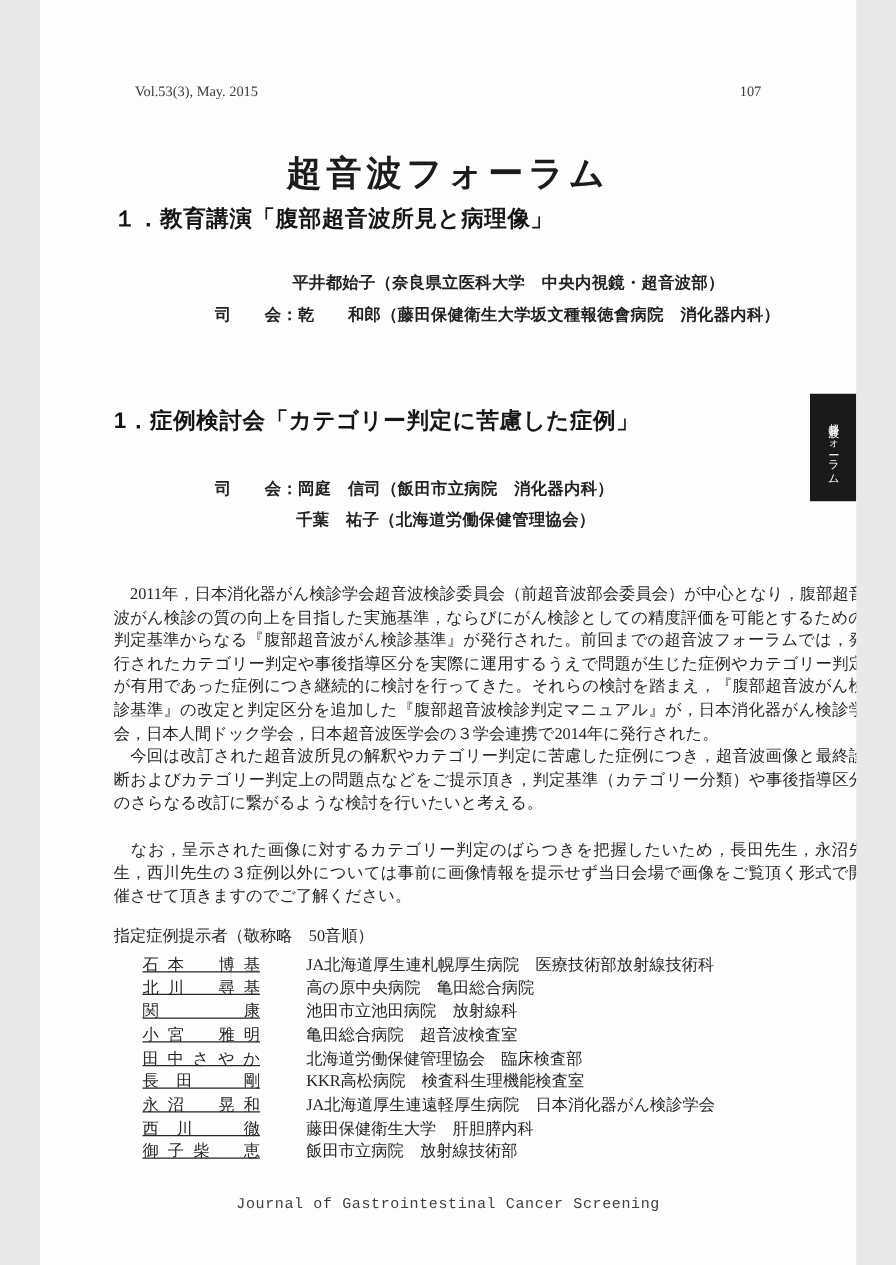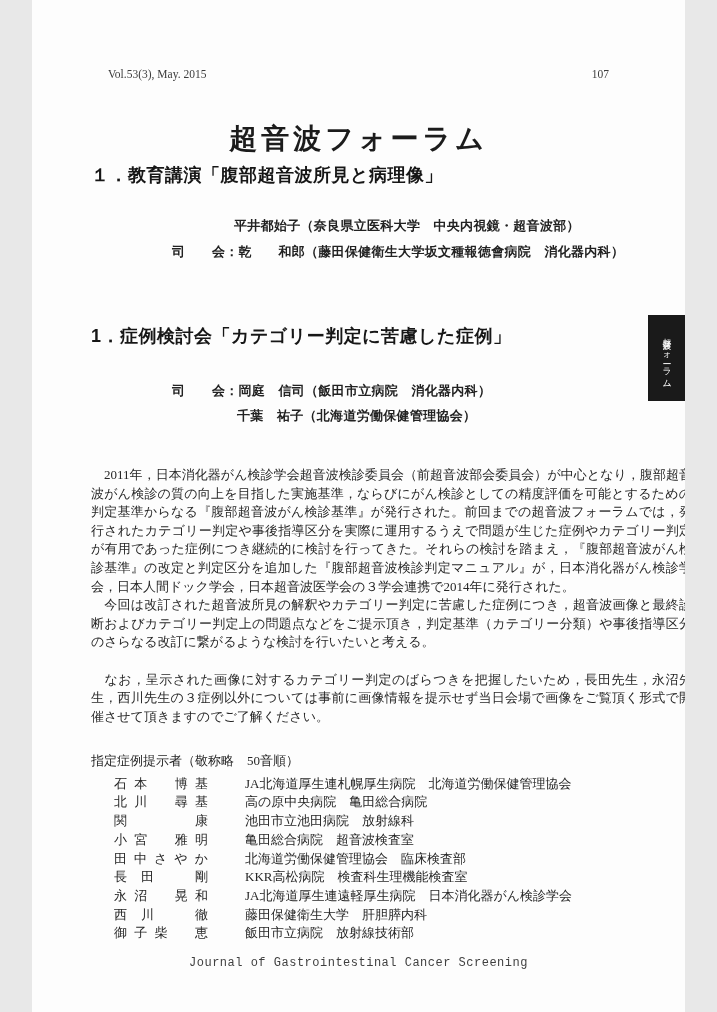--- a/index.html
+++ b/index.html
@@ -62,25 +62,25 @@
     font-size:13px;line-height:18.6px;text-align:justify;
     color:#262626;
   }
   .body-text p{margin:0;}
   .body-text p.gap-before{margin-top:18.6px;}
   
   .presenters{
     position:absolute;top:740px;left:59px;width:601px;
     font-size:13px;line-height:18.7px;color:#262626;
   }
-  .presenters-heading{margin:12px 0 4px 0;}
+  .presenters-heading{margin:0 0 4px 0;}
   .presenter-row{display:flex;white-space:nowrap;padding-left:23px;}
   .presenter-name{
     display:inline-block;width:94px;
-    text-align:justify;text-align-last:justify;
+    text-align:justify;text-align-last:justify;text-decoration:underline;
   }
   .presenter-affiliation{margin-left:37px;}
   
   .page-footer{
     position:absolute;top:956px;left:0;right:0;
     text-align:center;font-size:12px;color:#3f3f3f;
     font-family:Liberation Mono, monospace;
     letter-spacing:0.5px;
   }
 </style>
@@ -111,21 +111,21 @@
   <div class="body-text">
     <p>　2011年，日本消化器がん検診学会超音波検診委員会（前超音波部会委員会）が中心となり，腹部超音波がん検診の質の向上を目指した実施基準，ならびにがん検診としての精度評価を可能とするための判定基準からなる『腹部超音波がん検診基準』が発行された。前回までの超音波フォーラムでは，発行されたカテゴリー判定や事後指導区分を実際に運用するうえで問題が生じた症例やカテゴリー判定が有用であった症例につき継続的に検討を行ってきた。それらの検討を踏まえ，『腹部超音波がん検診基準』の改定と判定区分を追加した『腹部超音波検診判定マニュアル』が，日本消化器がん検診学会，日本人間ドック学会，日本超音波医学会の３学会連携で2014年に発行された。</p>
     <p>　今回は改訂された超音波所見の解釈やカテゴリー判定に苦慮した症例につき，超音波画像と最終診断およびカテゴリー判定上の問題点などをご提示頂き，判定基準（カテゴリー分類）や事後指導区分のさらなる改訂に繋がるような検討を行いたいと考える。</p>
     <p class="gap-before">　なお，呈示された画像に対するカテゴリー判定のばらつきを把握したいため，長田先生，永沼先生，西川先生の３症例以外については事前に画像情報を提示せず当日会場で画像をご覧頂く形式で開催させて頂きますのでご了解ください。</p>
   </div>
 
   <div class="presenters">
     <p class="presenters-heading">指定症例提示者（敬称略　50音順）</p>
     <div class="presenter-row">
       <span class="presenter-name">石本　博基</span>
-      <span class="presenter-affiliation">JA北海道厚生連札幌厚生病院　北海道労働保健管理協会</span>
+      <span class="presenter-affiliation">JA北海道厚生連札幌厚生病院　医療技術部放射線技術科</span>
     </div>
     <div class="presenter-row">
       <span class="presenter-name">北川　尋基</span>
       <span class="presenter-affiliation">高の原中央病院　亀田総合病院</span>
     </div>
     <div class="presenter-row">
       <span class="presenter-name">関　康</span>
       <span class="presenter-affiliation">池田市立池田病院　放射線科</span>
     </div>
     <div class="presenter-row">

